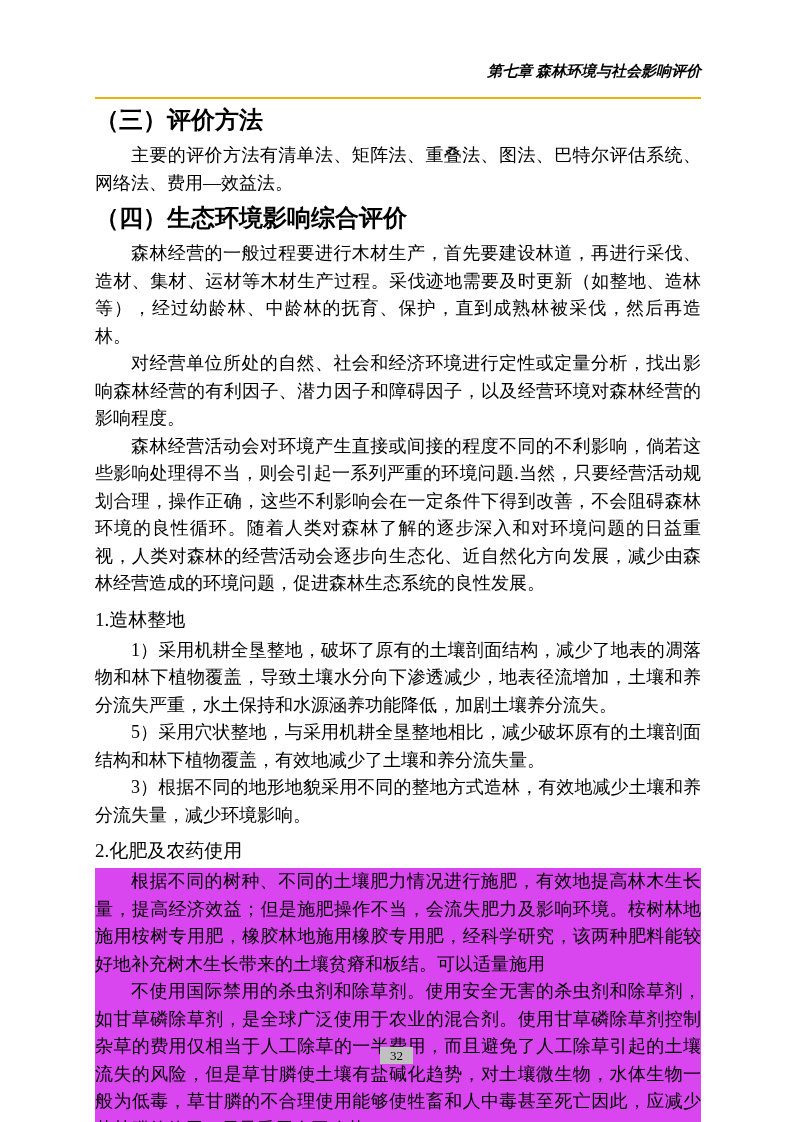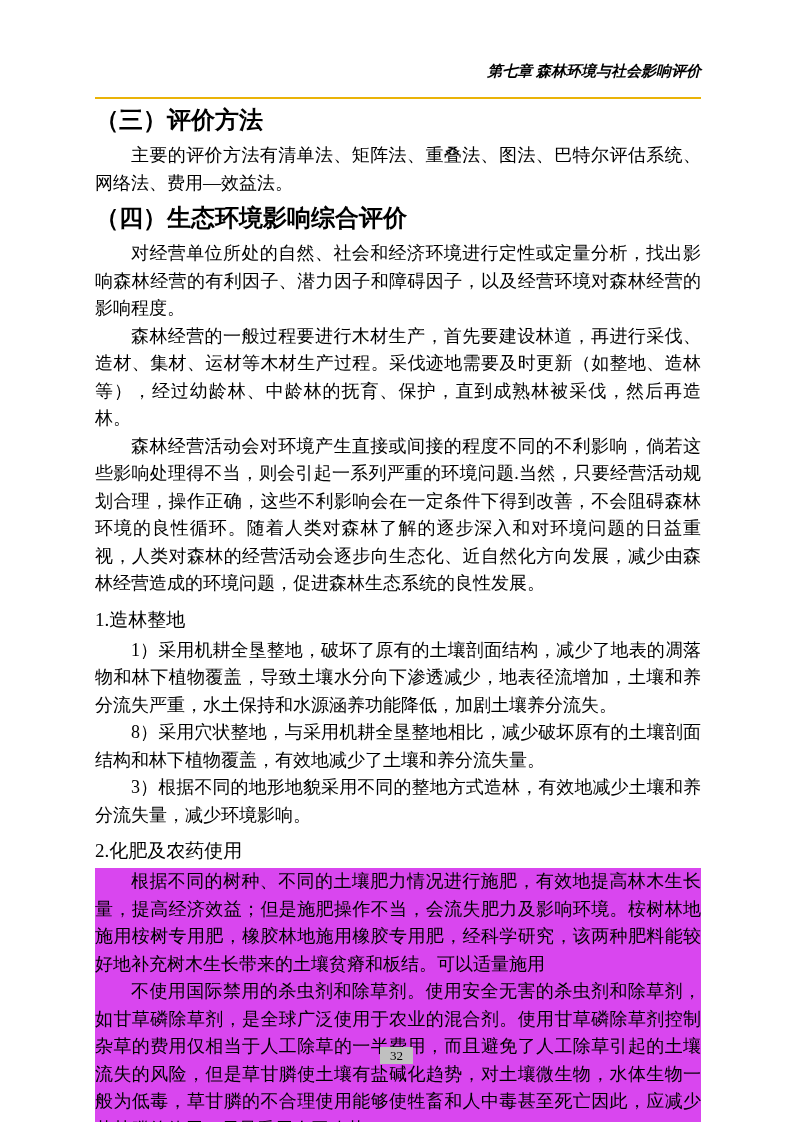--- a/index.html
+++ b/index.html
@@ -76,31 +76,31 @@
     <div class="running-header">
       <span>第七章 森林环境与社会影响评价</span>
     </div>
 
     <h2 class="sec">（三）评价方法</h2>
 
     <p class="body">主要的评价方法有清单法、矩阵法、重叠法、图法、巴特尔评估系统、网络法、费用—效益法。</p>
 
     <h2 class="sec">（四）生态环境影响综合评价</h2>
 
+    <p class="body">森林经营的一般过程要进行木材生产，首先要建设林道，再进行采伐、造材、集材、运材等木材生产过程。采伐迹地需要及时更新（如整地、造林等），经过幼龄林、中龄林的抚育、保护，直到成熟林被采伐，然后再造林。</p>
+
     <p class="body">对经营单位所处的自然、社会和经济环境进行定性或定量分析，找出影响森林经营的有利因子、潜力因子和障碍因子，以及经营环境对森林经营的影响程度。</p>
-
-    <p class="body">森林经营的一般过程要进行木材生产，首先要建设林道，再进行采伐、造材、集材、运材等木材生产过程。采伐迹地需要及时更新（如整地、造林等），经过幼龄林、中龄林的抚育、保护，直到成熟林被采伐，然后再造林。</p>
 
     <p class="body">森林经营活动会对环境产生直接或间接的程度不同的不利影响，倘若这些影响处理得不当，则会引起一系列严重的环境问题.当然，只要经营活动规划合理，操作正确，这些不利影响会在一定条件下得到改善，不会阻碍森林环境的良性循环。随着人类对森林了解的逐步深入和对环境问题的日益重视，人类对森林的经营活动会逐步向生态化、近自然化方向发展，减少由森林经营造成的环境问题，促进森林生态系统的良性发展。</p>
 
     <h3 class="sub">1.造林整地</h3>
 
     <p class="body">1）采用机耕全垦整地，破坏了原有的土壤剖面结构，减少了地表的凋落物和林下植物覆盖，导致土壤水分向下渗透减少，地表径流增加，土壤和养分流失严重，水土保持和水源涵养功能降低，加剧土壤养分流失。</p>
 
-    <p class="body">8）采用穴状整地，与采用机耕全垦整地相比，减少破坏原有的土壤剖面结构和林下植物覆盖，有效地减少了土壤和养分流失量。</p>
+    <p class="body">5）采用穴状整地，与采用机耕全垦整地相比，减少破坏原有的土壤剖面结构和林下植物覆盖，有效地减少了土壤和养分流失量。</p>
 
     <p class="body">3）根据不同的地形地貌采用不同的整地方式造林，有效地减少土壤和养分流失量，减少环境影响。</p>
 
     <h3 class="sub">2.化肥及农药使用</h3>
 
     <div class="highlight-block">
       <p class="body">根据不同的树种、不同的土壤肥力情况进行施肥，有效地提高林木生长量，提高经济效益；但是施肥操作不当，会流失肥力及影响环境。桉树林地施用桉树专用肥，橡胶林地施用橡胶专用肥，经科学研究，该两种肥料能较好地补充树木生长带来的土壤贫瘠和板结。可以适量施用</p>
       <p class="body">不使用国际禁用的杀虫剂和除草剂。使用安全无害的杀虫剂和除草剂，如甘草磷除草剂，是全球广泛使用于农业的混合剂。使用甘草磷除草剂控制杂草的费用仅相当于人工除草的一半费用，而且避免了人工除草引起的土壤流失的风险，但是草甘膦使土壤有盐碱化趋势，对土壤微生物，水体生物一般为低毒，草甘膦的不合理使用能够使牲畜和人中毒甚至死亡因此，应减少草甘膦的使用，尽量采用人工砍草。</p>
     </div>
 

